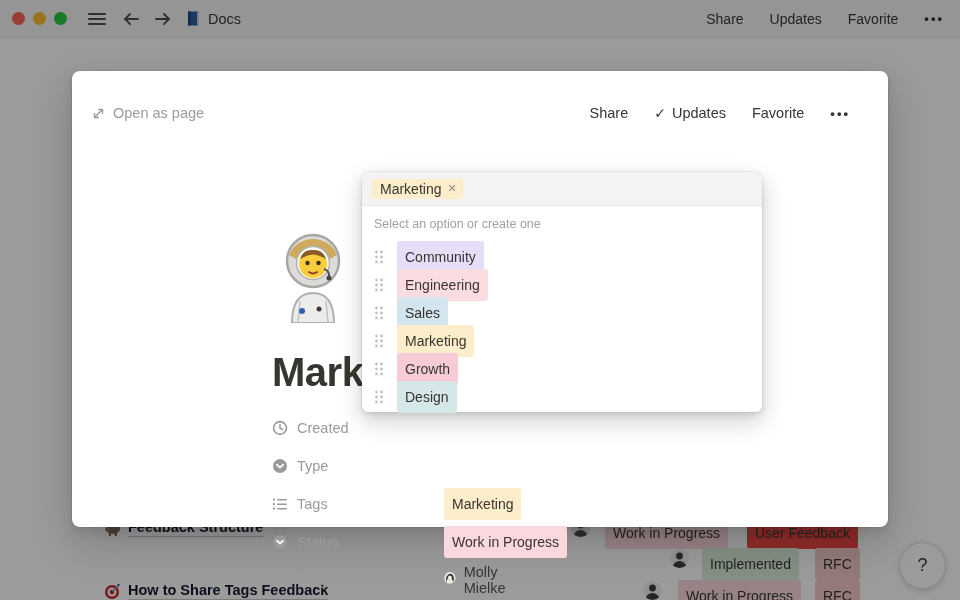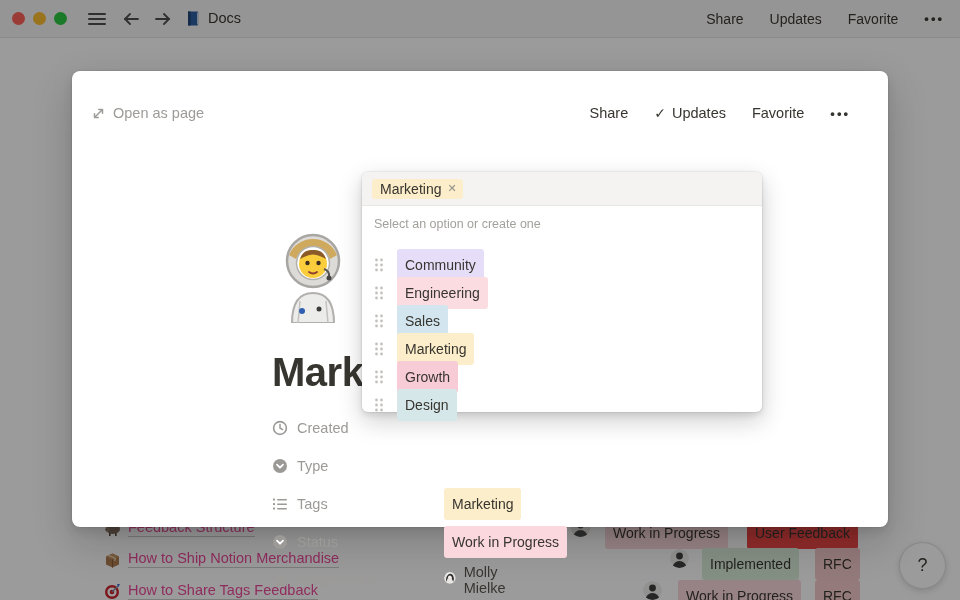--- a/index.html
+++ b/index.html
@@ -14,29 +14,29 @@
     position:absolute; left:0; top:0; width:960px; height:38px;
     background:#f7f6f5; border-bottom:1px solid rgba(0,0,0,0.07);
     display:flex; align-items:center; font-size:14px;
   }
   .traffic { display:flex; gap:8px; margin-left:12px; }
   .light { width:13px; height:13px; border-radius:50%; }
   .light.red{ background:#ff5f57; } .light.yellow{ background:#febc2e; } .light.green{ background:#28c840; }
   .tb-icon { display:inline-flex; align-items:center; justify-content:center; width:24px; height:24px; cursor:pointer; }
   .hamburger { margin-left:18px; }
   .navarrows { display:flex; gap:8px; margin-left:10px; }
-  .doc-crumb { display:flex; gap:7px; margin-left:10px; font-size:14.5px; color:#37352f; }
+  .doc-crumb { display:flex; align-items:center; gap:7px; margin-left:10px; font-size:14.5px; color:#37352f; }
   .tb-right { margin-left:auto; display:flex; align-items:center; gap:26px; margin-right:16px; color:#37352f; }
   .tb-right span { cursor:pointer; }
   .dots { letter-spacing:2px; font-weight:700; font-size:13px; }
 
   
   .bg-row { position:absolute; height:22px; display:flex; align-items:center; font-size:14.5px; }
   .bg-row .row-icon { width:17px; height:17px; margin-right:7px; flex:0 0 auto; }
-  .row-title { font-weight:400; color:#ec4899;
+  .row-title { font-weight:700; color:#0f172a;
     border-bottom:1px solid rgba(55,53,47,0.25); padding-bottom:1px; white-space:nowrap; }
   .mini-avatar { position:absolute; width:19px; height:19px; border-radius:50%; overflow:hidden; }
   .chip {
     display:inline-flex; align-items:center; height:32px; padding:0 8px;
     border-radius:3px; font-size:14px; color:#37352f; white-space:nowrap; line-height:20px;
   }
   .chip.abs { position:absolute; }
   .help-btn {
     position:absolute; left:899px; top:542px; width:47px; height:47px; border-radius:50%;
     background:#fff; border:1px solid rgba(0,0,0,0.12); box-shadow:0 2px 6px rgba(0,0,0,0.15);
@@ -77,21 +77,21 @@
     background:#fff; border-radius:6px;
     box-shadow:0 0 0 1px rgba(15,15,15,0.05), 0 3px 6px rgba(15,15,15,0.1), 0 9px 24px rgba(15,15,15,0.2);
   }
   .dd-input {
     height:34px; background:#f4f3f1; border-bottom:1px solid #e8e7e4;
     border-radius:6px 6px 0 0; display:flex; align-items:center; padding:0 10px; cursor:text;
   }
   .dd-chip { display:inline-flex; align-items:center; gap:6px; height:20px; padding:0 6px 0 8px;
     border-radius:3px; font-size:14px; color:#37352f; }
   .dd-chip .x { font-size:11px; color:#8f8e8a; cursor:pointer; }
-  .dd-hint { margin:11px 12px 20px; font-size:12.5px; color:#a3a19b; }
+  .dd-hint { margin:11px 12px 12px; font-size:12.5px; color:#a3a19b; }
   .dd-option { height:28px; display:flex; align-items:center; padding:0 12px; cursor:pointer; }
   .grip { width:10px; height:16px; margin-right:13px; cursor:grab; flex:0 0 auto; }
 </style>
 </head>
 <body>
 
 <div class="app">
 
   <div class="topbar">
     <div class="traffic">
@@ -156,29 +156,20 @@
   <div class="mini-avatar" style="left:571px; top:518px; background:#cfcdc9;">
     <svg viewBox="0 0 19 19">
         <circle cx="9.5" cy="9.5" r="9.5" fill="#e9e7e4"></circle>
         <circle cx="9.5" cy="7" r="3.4" fill="#4a4a4a"></circle>
         <path d="M2.5 19a7 7 0 0 1 14 0z" fill="#4a4a4a"></path>
       </svg>
   </div>
   <span class="chip abs" style="left: 605px; top: 517px; background: rgb(249, 215, 220);">Work in Progress</span>
   <span class="chip abs" style="left: 747px; top: 517px; background: #ef4444;">User Feedback</span>
 
-  <div class="bg-row" style="left:104px; top:548px;">
-    <svg class="row-icon" viewBox="0 0 17 17">
-        <path d="M2 5.5l6.5-3 6.5 3v8l-6.5 3-6.5-3z" fill="#b07c4f"></path>
-        <path d="M2 5.5l6.5 3 6.5-3-6.5-3z" fill="#c79466"></path>
-        <path d="M8.5 8.5v8" stroke="#8a5a33" stroke-width="1"></path>
-        <path d="M5.2 4l6.5 3v2.6l-1.4.7V7.6L3.8 4.7z" fill="#e8d8b0"></path>
-      </svg>
-    <span class="row-title">How to Ship Notion Merchandise</span>
-  </div>
   <div class="mini-avatar" style="left:670px; top:549px;">
     <svg viewBox="0 0 19 19">
         <circle cx="9.5" cy="9.5" r="9.5" fill="#efeeec"></circle>
         <circle cx="9.5" cy="7" r="3.4" fill="#3d3d3d"></circle>
         <path d="M2.5 19a7 7 0 0 1 14 0z" fill="#3d3d3d"></path>
       </svg>
   </div>
   <span class="chip abs" style="left: 702px; top: 548px; background: rgb(219, 237, 219);">Implemented</span>
   <span class="chip abs" style="left: 815px; top: 548px; background: rgb(243, 201, 201);">RFC</span>
 

